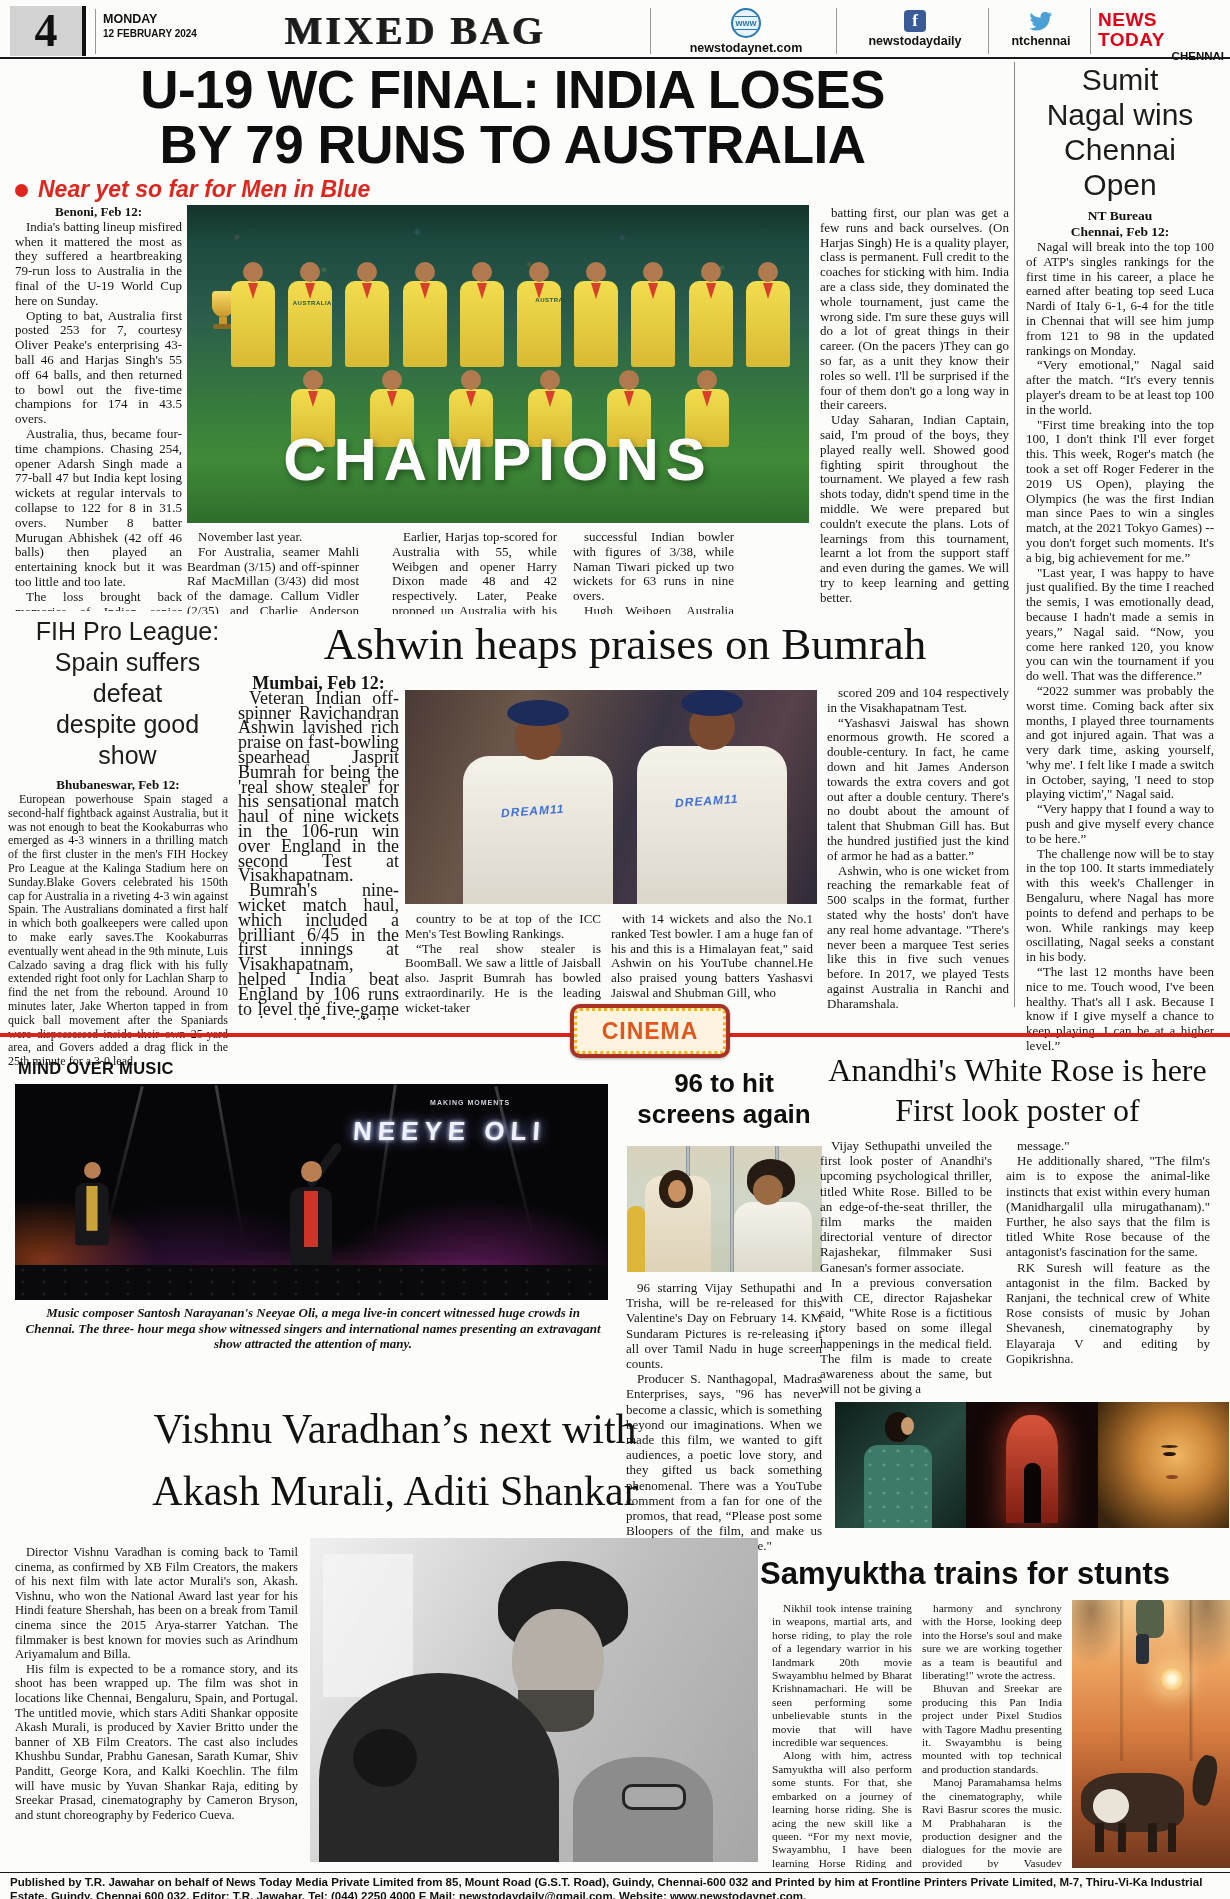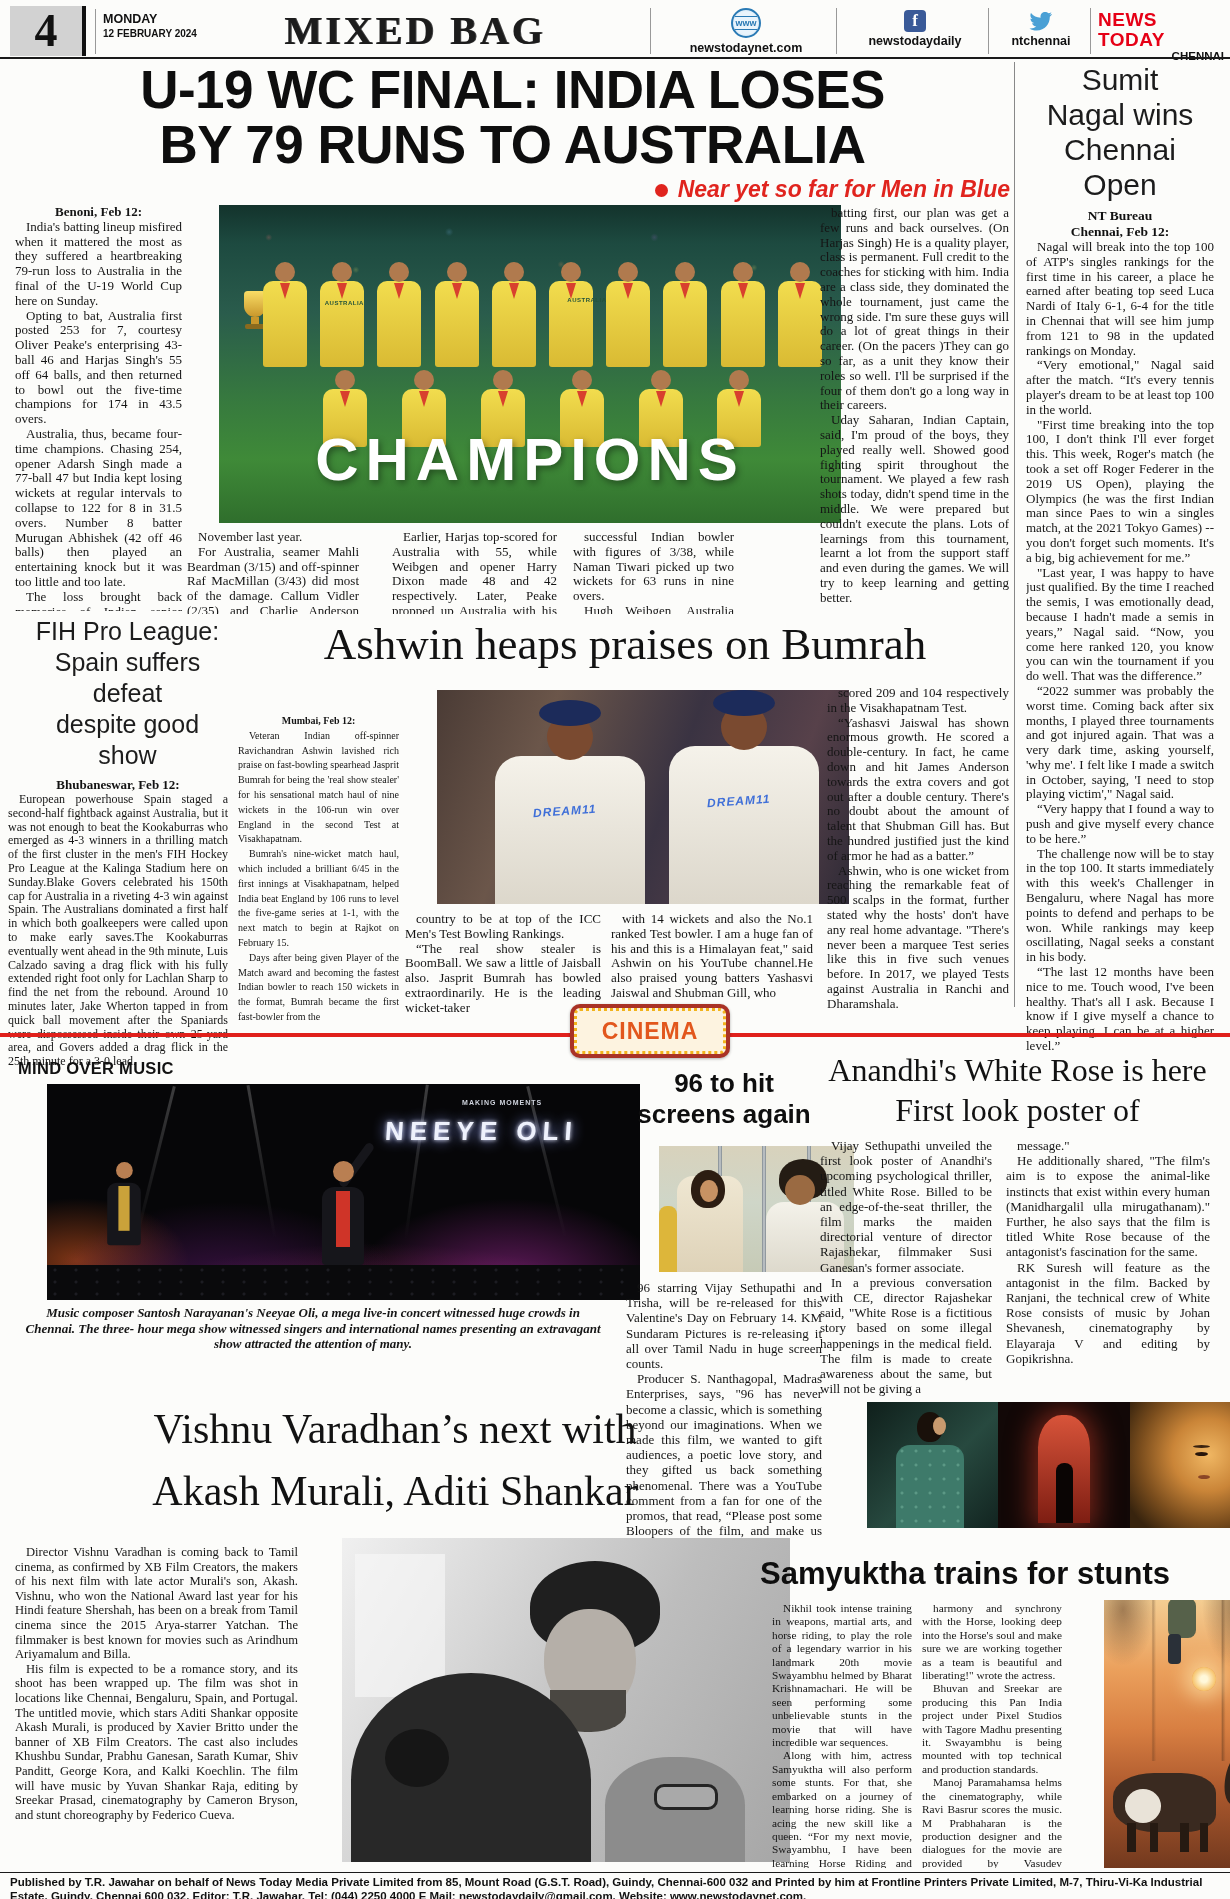--- a/index.html
+++ b/index.html
@@ -26,26 +26,26 @@
   .globe i{position:absolute;left:0;right:0;top:8px;font:700 9px "Liberation Sans",sans-serif;color:#2a7ab5;text-align:center;font-style:normal;}
   .globe::before,.globe::after{content:"";position:absolute;left:2px;right:2px;height:1px;background:#2a7ab5;}
   .globe::before{top:6px;} .globe::after{bottom:6px;}
   .fb{width:22px;height:22px;border-radius:4px;background:#3a5a98;margin:2px auto;position:relative;}
   .fb i{position:absolute;left:0;right:0;top:1px;color:#fff;font:700 17px "Liberation Serif",serif;text-align:center;font-style:normal;}
   .brand-name{font:900 19px/20px "Liberation Sans",sans-serif;color:#e60016;letter-spacing:.5px;}
   .brand-city{font:700 11.5px "Liberation Sans",sans-serif;color:#111;text-align:right;}
 
   
   .u19h{font-size:53px;line-height:55px;letter-spacing:-.5px;text-align:center;}
-  #subhead{text-align:right;color:#e0241e;}
+  #subhead{text-align:left;color:#e0241e;}
   #subhead .dot{display:inline-block;width:13px;height:13px;border-radius:50%;background:#e0241e;margin-right:10px;}
   #subhead .st{font:italic 700 23px "Liberation Sans",sans-serif;color:#e0241e;}
 
   
-  .photo{overflow:hidden;margin-left:32px;}
+  .photo{overflow:hidden;}
   #photo-champs{background:linear-gradient(180deg,#13332c 0%,#1d4a40 12%,#2a5c4c 34%,#377a3e 62%,#3f8a38 80%,#2f6e2c 100%);}
   #photo-champs .speck{position:absolute;left:0;right:0;top:0;height:34%;opacity:.8;
     background-image:radial-gradient(5px 5px at 8% 30%,#c46a6a66,transparent 70%),
       radial-gradient(5px 5px at 22% 60%,#cccc6655,transparent 70%),
       radial-gradient(6px 6px at 37% 25%,#66a0cc55,transparent 70%),
       radial-gradient(5px 5px at 55% 55%,#cc8a5a55,transparent 70%),
       radial-gradient(6px 6px at 70% 30%,#9a6acc44,transparent 70%),
       radial-gradient(5px 5px at 86% 58%,#c4c46a55,transparent 70%);}
   .plrow{position:absolute;display:flex;justify-content:space-around;}
   .pl{position:relative;width:44px;height:86px;background:linear-gradient(#f2dd4e,#d9ba33);border-radius:10px 10px 3px 3px;}
@@ -301,21 +301,21 @@
       <div>Spain suffers defeat</div>
       <div>despite good show</div>
     </div>
     <div class="dateline" style="font-size:13px;margin-top:6px;">Bhubaneswar, Feb 12:</div>
     <div class="body-col" style="font-size:12px;line-height:13.8px;height:282px;">
         <p class="p">European powerhouse Spain staged a second-half fightback against Australia, but it was not enough to beat the Kookaburras who emerged as 4-3 winners in a thrilling match of the first cluster in the men's FIH Hockey Pro League at the Kalinga Stadium here on Sunday.Blake Govers celebrated his 150th cap for Australia in a riveting 4-3 win against Spain. The Australians dominated a first half in which both goalkeepers were called upon to make early saves.The Kookaburras eventually went ahead in the 9th minute, Luis Calzado saving a drag flick with his fully extended right foot only for Lachlan Sharp to find the net from the rebound. Around 10 minutes later, Jake Wherton tapped in from quick ball movement after the Spaniards were dispossessed inside their own 25-yard area, and Govers added a drag flick in the 25th minute for a 3-0 lead.</p>
       </div>
   </div>
 
   <div class="abs h-serif" style="left:240px;top:618px;width:770px;text-align:center;font-size:45px;font-family:Liberation Serif, serif;">Ashwin heaps praises on Bumrah</div>
-  <div class="abs body-col" style="left:238px;top:714px;width:161px;height:344px;font-size:10px;">
+  <div class="abs body-col" style="left:238px;top:676px;width:161px;height:344px;font-size:18px;">
     <div class="dateline">Mumbai, Feb 12:</div>
     <div>
         <p class="p">Veteran Indian off-spinner Ravichandran Ashwin lavished rich praise on fast-bowling spearhead Jasprit Bumrah for being the 'real show stealer' for his sensational match haul of nine wickets in the 106-run win over England in the second Test at Visakhapatnam.</p>
         <p class="p">Bumrah's nine-wicket match haul, which included a brilliant 6/45 in the first innings at Visakhapatnam, helped India beat England by 106 runs to level the five-game series at 1-1, with the next match to begin at Rajkot on February 15.</p>
         <p class="p">Days after being given Player of the Match award and becoming the fastest Indian bowler to reach 150 wickets in the format, Bumrah became the first fast-bowler from the</p>
       </div>
   </div>
 
   <div id="photo-ashwin" class="abs photo" style="left:405px;top:690px;width:412px;height:214px;">
     <div class="cricketer" style="left:58px;">

